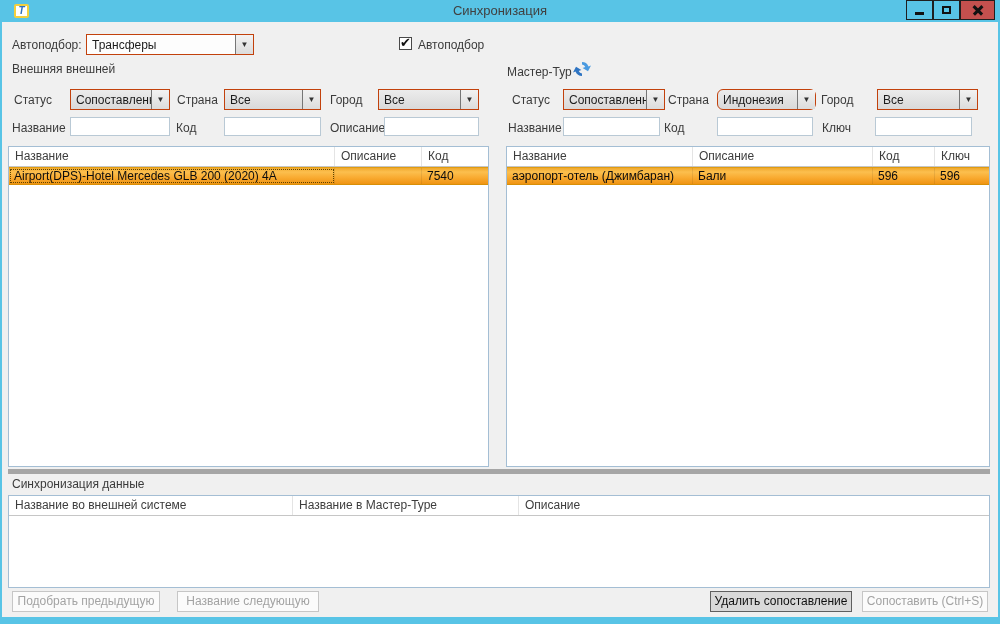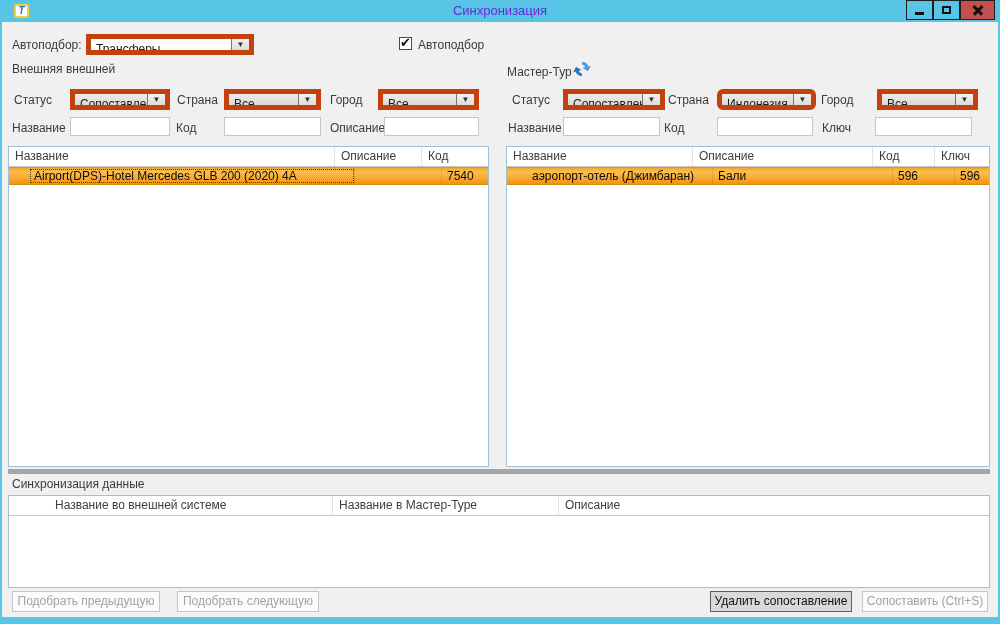--- a/index.html
+++ b/index.html
@@ -11,41 +11,41 @@
   
   .titlebar { position:absolute; left:0; top:0; width:1000px; height:22px; background:#58c4e6; }
   .app-icon {
     position:absolute; left:14px; top:4px; width:15px; height:14px;
     background:#fff; border:2px solid #f2cf3e; border-radius:2px;
     color:#2f6fbd; font-weight:bold; font-style:italic; font-size:10px;
     line-height:10px; text-align:center;
   }
   .win-title {
     position:absolute; left:0; top:0; width:100%; height:22px; line-height:22px;
-    text-align:center; font-size:13px; color:#6d28d9;
+    text-align:center; font-size:13px; color:#404040;
   }
   .winbtn {
     position:absolute; top:0; height:20px; border:1px solid #1f1f1f;
     display:flex; align-items:center; justify-content:center; cursor:default;
   }
   .winbtn.min   { left:906px; width:27px; background:#58c4e6; }
   .winbtn.max   { left:933px; width:27px; background:#58c4e6; }
   .winbtn.close { left:960px; width:35px; background:#c4504e; }
   .glyph-min { width:9px; height:3px; background:#111; margin-top:6px; }
   .glyph-max { width:9px; height:8px; border:2px solid #111; background:transparent; }
   .glyph-close { position:relative; width:12px; height:12px; }
   .glyph-close i { position:absolute; left:0; top:5px; width:12px; height:2.5px; background:#111; }
   .glyph-close i:nth-child(1) { transform:rotate(45deg); }
   .glyph-close i:nth-child(2) { transform:rotate(-45deg); }
   
   .content-bg { position:absolute; left:2px; top:22px; right:2px; bottom:7px; background:#f0f0f0; }
   .lbl { position:absolute; color:#3b3b3b; white-space:nowrap; }
   
   .combo {
-    position:absolute; height:21px; border:5px solid #c2410c;
+    position:absolute; height:21px; border:1px solid #c2410c;
     background:linear-gradient(#ececec,#d9d9d9); display:flex; cursor:default;
   }
   .combo.white { background:#fdfdfd; }
   .combo .txt { flex:1; padding:3px 4px 0 5px; overflow:hidden; white-space:nowrap; color:#1c1c1c; }
   .combo .arrow {
     width:18px; border-left:1px solid #767676;
     background:linear-gradient(#f2f2f2,#dcdcdc);
     display:flex; align-items:center; justify-content:center;
   }
   .combo .arrow span { font-size:8px; color:#333; }
@@ -65,35 +65,35 @@
   
   .table {
     position:absolute; background:#fff; border:1px solid #a4bed4;
   }
   .thead { display:flex; height:20px; border-bottom:1px solid #c6c6c6; }
   .th {
     line-height:19px; padding:0 6px; color:#3d3d3d; overflow:hidden; white-space:nowrap;
     border-right:1px solid #e4e4e4;
   }
   .th:last-child { border-right:none; }
-  .trow { display:flex; height:18px;padding-left:20px; }
+  .trow { display:flex; height:18px; }
   .trow.selected {
     background:linear-gradient(180deg,#f0a82c 0%,#fcbf4e 25%,#f9ab31 60%,#ef9413 100%);
     border-top:1px solid #e09c10; border-bottom:1px solid #d88f07; height:18px;
   }
   .td {
     line-height:16px; padding:0 5px; color:#0d0d0d; overflow:hidden; white-space:nowrap;
     border-right:1px solid rgba(0,0,0,0.08);
   }
   .td:last-child { border-right:none; }
   .td.focus { outline:1px dotted #5d4300; outline-offset:-2px; }
   
   .lt-c1{width:326px;} .lt-c2{width:87px;} .lt-c3{flex:1;}
   .rt-c1{width:186px;} .rt-c2{width:180px;} .rt-c3{width:62px;} .rt-c4{flex:1;}
-  .bt-c1{width:284px;margin-left:40px;} .bt-c2{width:226px;} .bt-c3{flex:1;}
+  .bt-c1{width:284px;} .bt-c2{width:226px;} .bt-c3{flex:1;}
   
   .splitter { position:absolute; left:8px; top:469px; width:982px; height:5px; background:#a6a6a6; }
   
   .btn {
     position:absolute; top:591px; height:21px; line-height:19px; text-align:center;
     font-size:12px; cursor:default;
   }
   .btn.disabled { border:1px solid #c6c6c6; background:#fbfbfb; color:#a3a3a3; }
   .btn.enabled  { border:1px solid #5f5f5f; background:#d9d9d9; color:#101010; }
 </style>
@@ -231,17 +231,17 @@
   <div class="lbl" style="left:12px; top:477px;">Синхронизация данные</div>
   <div class="table" style="left:8px; top:495px; width:982px; height:93px;">
     <div class="thead">
       <div class="th bt-c1">Название во внешней системе</div>
       <div class="th bt-c2">Название в Мастер-Туре</div>
       <div class="th bt-c3">Описание</div>
     </div>
   </div>
 
   <div class="btn disabled" style="left:12px; width:148px;">Подобрать предыдущую</div>
-  <div class="btn disabled" style="left:177px; width:142px;">Подобрать следующую</div>
+  <div class="btn disabled" style="left:177px; width:142px;">Название следующую</div>
   <div class="btn enabled" style="left:710px; width:142px;">Удалить сопоставление</div>
   <div class="btn disabled" style="left:862px; width:126px;">Сопоставить (Ctrl+S)</div>
 
 </div>
 
 </body></html>

